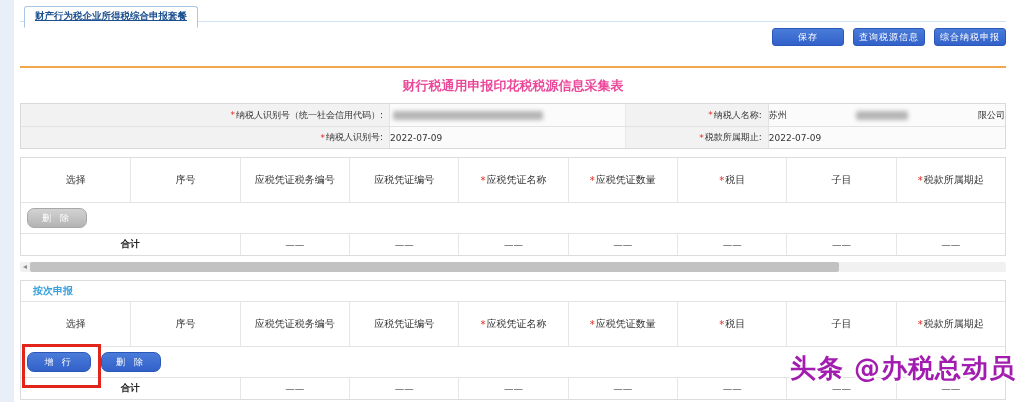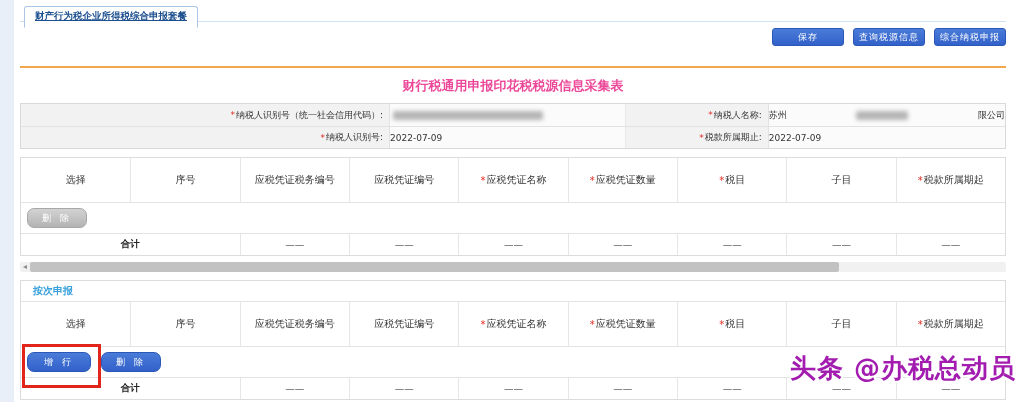--- a/index.html
+++ b/index.html
@@ -42,21 +42,21 @@
   .cols { display:grid; grid-template-columns:repeat(9,1fr); }
   .hrow { border-bottom:1px solid #e4e4e4; }
   .hcell { height:44px; display:flex; align-items:center; justify-content:center;
            font-size:10px; color:#333; border-left:1px solid #e6e6e6; text-align:center; }
   .hcell:first-child { border-left:none; }
   .btn-row { padding:5px 0 5px 6px; display:flex; gap:10px; align-items:center; }
   .btn-small { width:60px; height:20px; border-radius:7px; font-size:9px; color:#fff;
                display:flex; align-items:center; justify-content:center; letter-spacing:3px; cursor:pointer; }
   .btn-small.blue { background:linear-gradient(#4a7cd9,#3261c9); border:1px solid #2b58b8; }
   .btn-small.disabled { background:linear-gradient(#d3d3d3,#b3b3b3); border:1px solid #a8a8a8; cursor:default; }
-  .annotation-wrap { position:relative; display:inline-block; }
+  .annotation-wrap { position:relative; display:inline-block;font-family:Liberation Serif, serif; }
   .annotation-box { position:absolute; top:-8px; left:-5px; right:-10px; bottom:-16px;
                     border:3px solid #e1251b; pointer-events:none; z-index:5; }
   .trow { border-top:1px solid #e2e2e2; }
   .tcell { height:21px; display:flex; align-items:center; justify-content:center;
            font-size:9.5px; color:#444; border-left:1px solid #e6e6e6; }
   .tcell.tlabel { grid-column:1 / span 2; border-left:none; font-weight:bold; color:#222; }
 
   
   .hscroll { position:relative; margin-top:6px; height:10px; background:#f1f1f1; border-radius:2px; }
   .hscroll .arrow-left { position:absolute; left:3px; top:2.5px; width:0; height:0;

